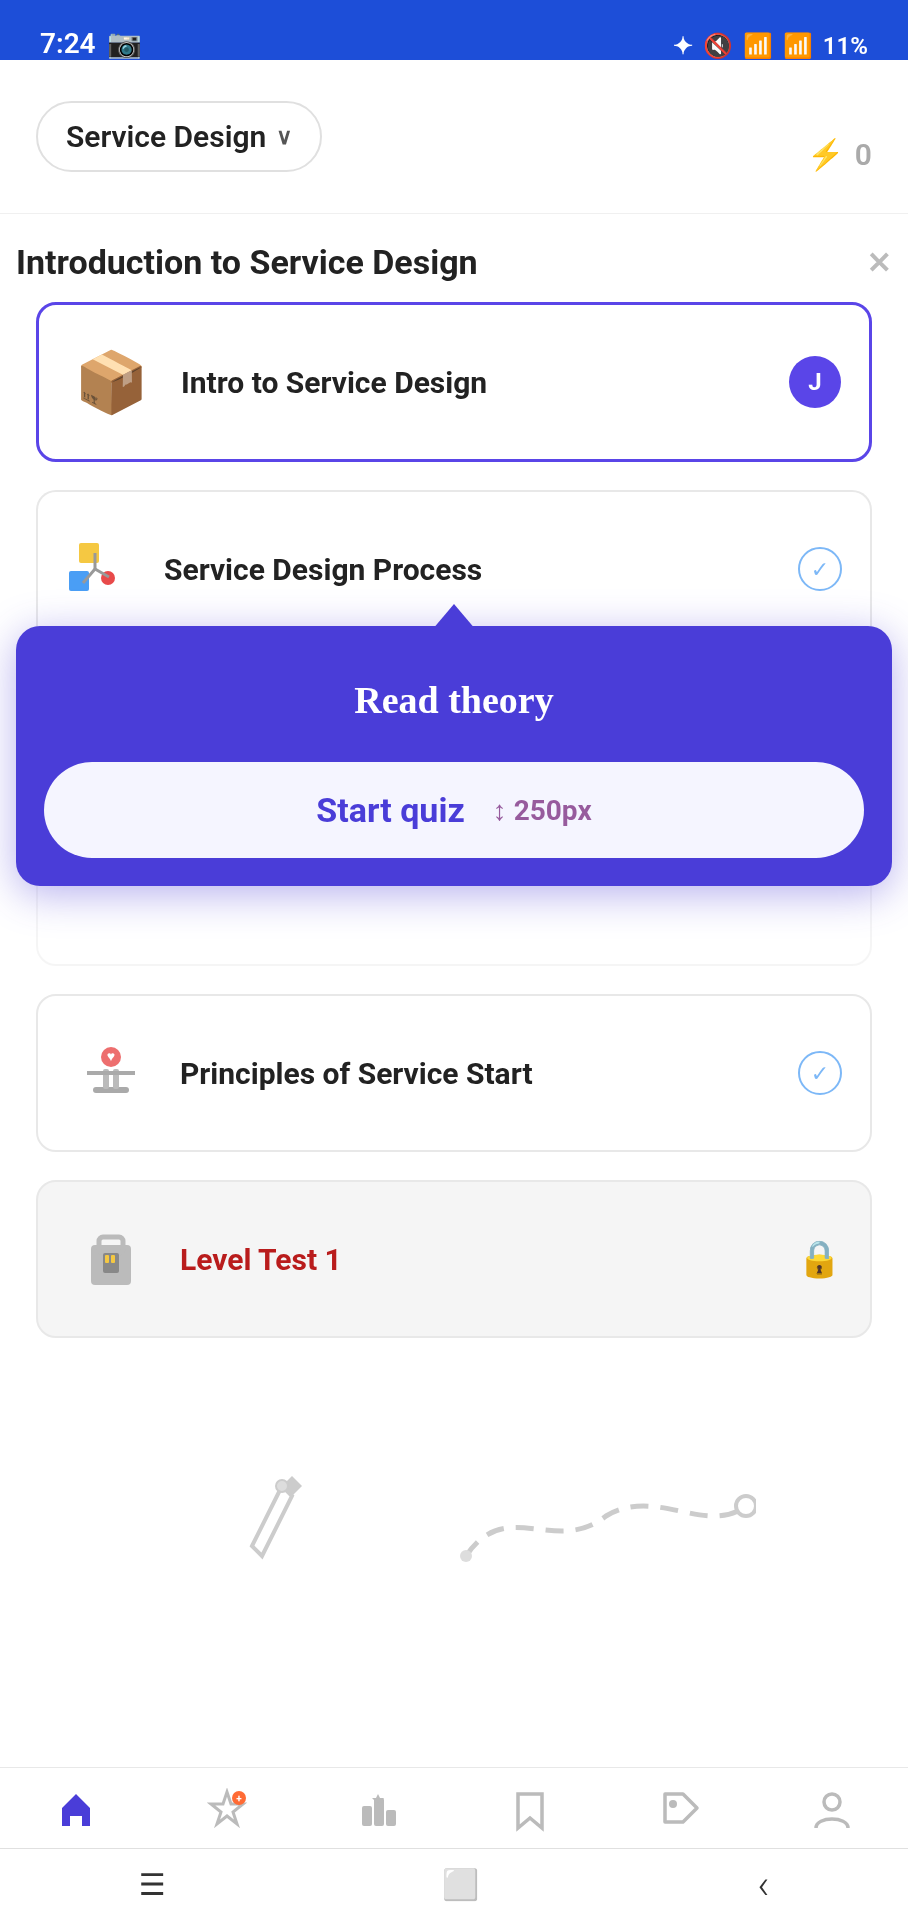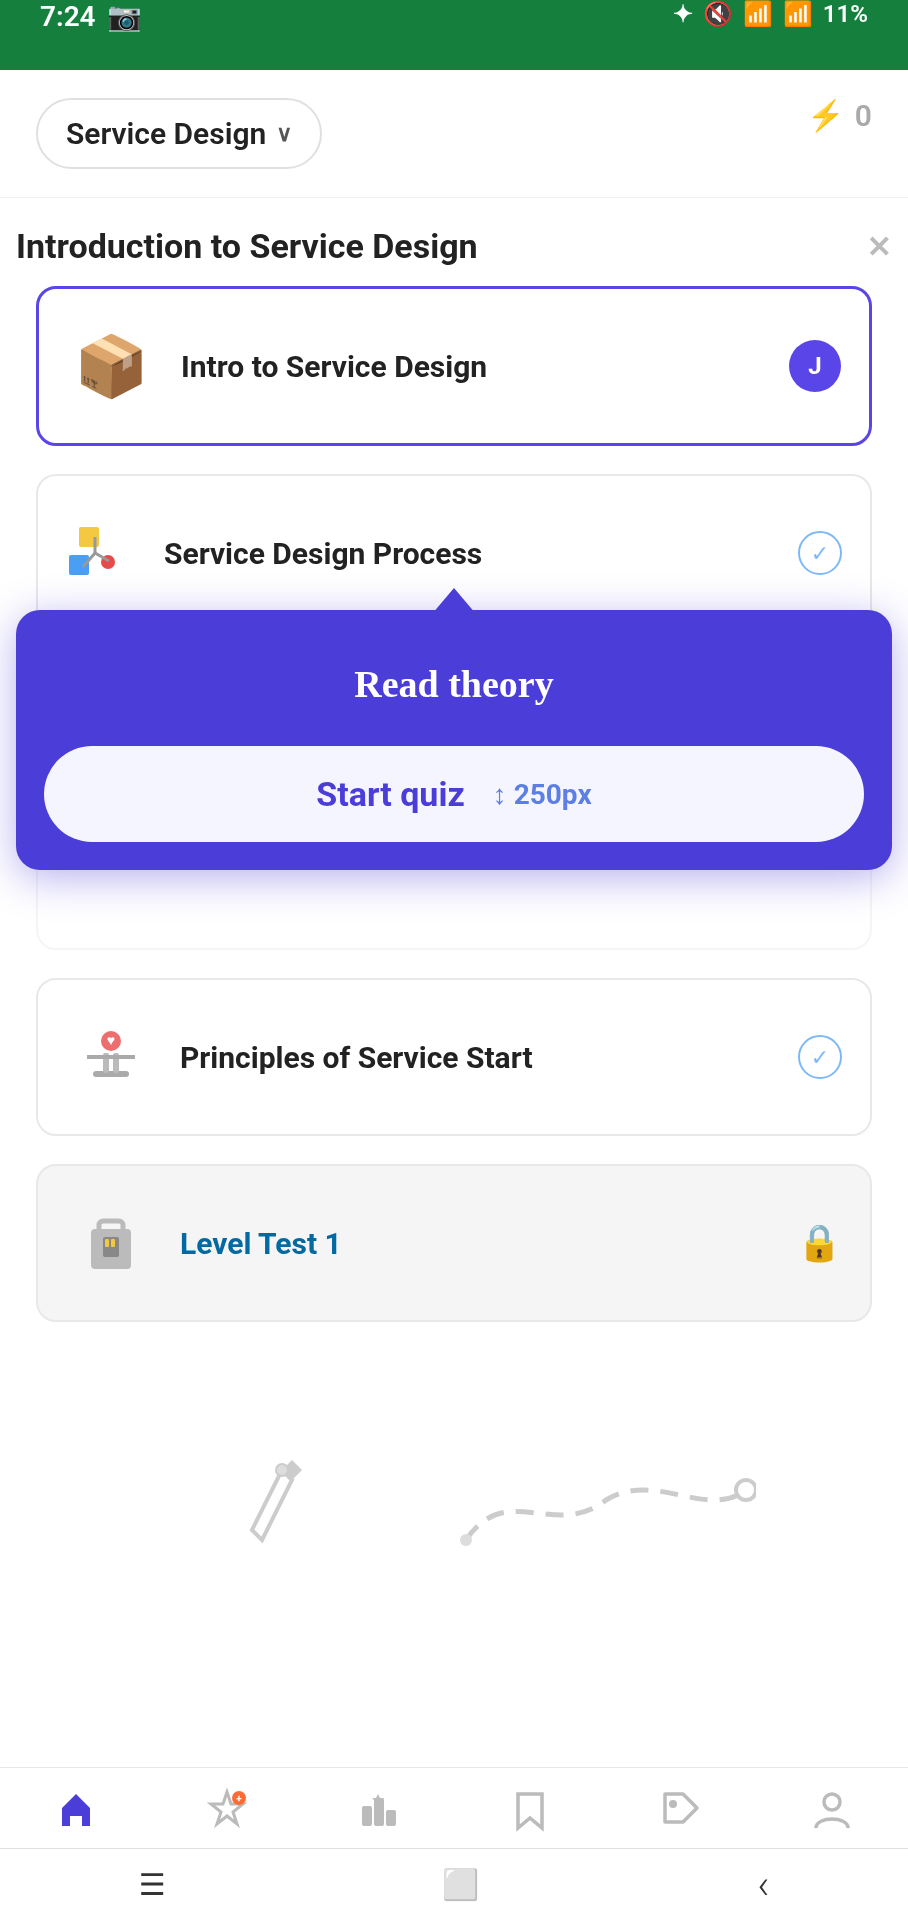--- a/index.html
+++ b/index.html
@@ -8,39 +8,39 @@
       width: 908px;
       min-height: 1920px;
       background: #ffffff;
       font-family: -apple-system, BlinkMacSystemFont, 'Segoe UI', Roboto, sans-serif;
       position: relative;
       overflow-x: hidden;
     }
 
     
     .status-bar {
-      background: #15803d;
-      height: 70px;
-      display: flex;
-      align-items: flex-start;
+      background: #1d4ed8;
+      height: 60px;
+      display: flex;
+      align-items: flex-end;
       justify-content: space-between;
       padding: 0 40px;
       color: #fff;
       font-size: 28px;
       font-weight: 600;
     }
     .status-bar-left { display: flex; align-items: center; gap: 12px; }
     .status-bar-right { display: flex; align-items: center; gap: 10px; font-size: 24px; }
 
     
     .header {
       background: #fff;
-      padding: 28px 36px;
-      display: flex;
-      align-items: flex-start;
+      padding: 41px 36px;
+      display: flex;
+      align-items: flex-end;
       justify-content: space-between;
       border-bottom: 1px solid #f0f0f0;
     }
     .header-dropdown {
       display: flex;
       align-items: center;
       gap: 10px;
       background: #fff;
       border: 2px solid #e0e0e0;
       border-radius: 50px;
@@ -190,21 +190,21 @@
       font-weight: 700;
       color: #4a3dd8;
       cursor: pointer;
       display: flex;
       align-items: center;
       justify-content: center;
       gap: 28px;
     }
     .cursor-hint {
       font-size: 28px;
-      color: #1d4ed8;
+      color: #701a75;
       opacity: 0.7;
     }
 
     
     .illustration-area {
       padding: 60px 36px 20px;
       display: flex;
       align-items: center;
       justify-content: center;
       position: relative;
@@ -355,21 +355,21 @@
   <div class="lesson-card" style="background: #f5f5f5;">
     <div class="lesson-icon">
       <svg width="72" height="72" viewBox="0 0 72 72" fill="none">
         <rect x="16" y="22" width="40" height="40" rx="4" fill="#bbb"></rect>
         <rect x="24" y="14" width="24" height="16" rx="4" fill="none" stroke="#bbb" stroke-width="5"></rect>
         <rect x="28" y="30" width="16" height="20" rx="2" fill="#888"></rect>
         <rect x="30" y="32" width="4" height="8" rx="1" fill="#f5c842"></rect>
         <rect x="36" y="32" width="4" height="8" rx="1" fill="#f5c842"></rect>
       </svg>
     </div>
-    <span class="lesson-title" style="color:#0369a1;">Level Test 1</span>
+    <span class="lesson-title" style="color:#b91c1c;">Level Test 1</span>
     <span class="lock-icon">🔒</span>
   </div>
 
   <div class="illustration-area">
     <div style="position: relative; width: 100%; height: 100%;">
 
       <svg width="100" height="100" viewBox="0 0 100 100" fill="none" style="position:absolute; left: 160px; top: 40px;">
         <path d="M20 80 L50 20 L60 30 L30 90 Z" fill="none" stroke="#ccc" stroke-width="4"></path>
         <path d="M50 20 L60 10 L70 20 L60 30 Z" fill="#ccc"></path>
         <circle cx="50" cy="20" r="6" fill="#ddd" stroke="#ccc" stroke-width="2"></circle>

